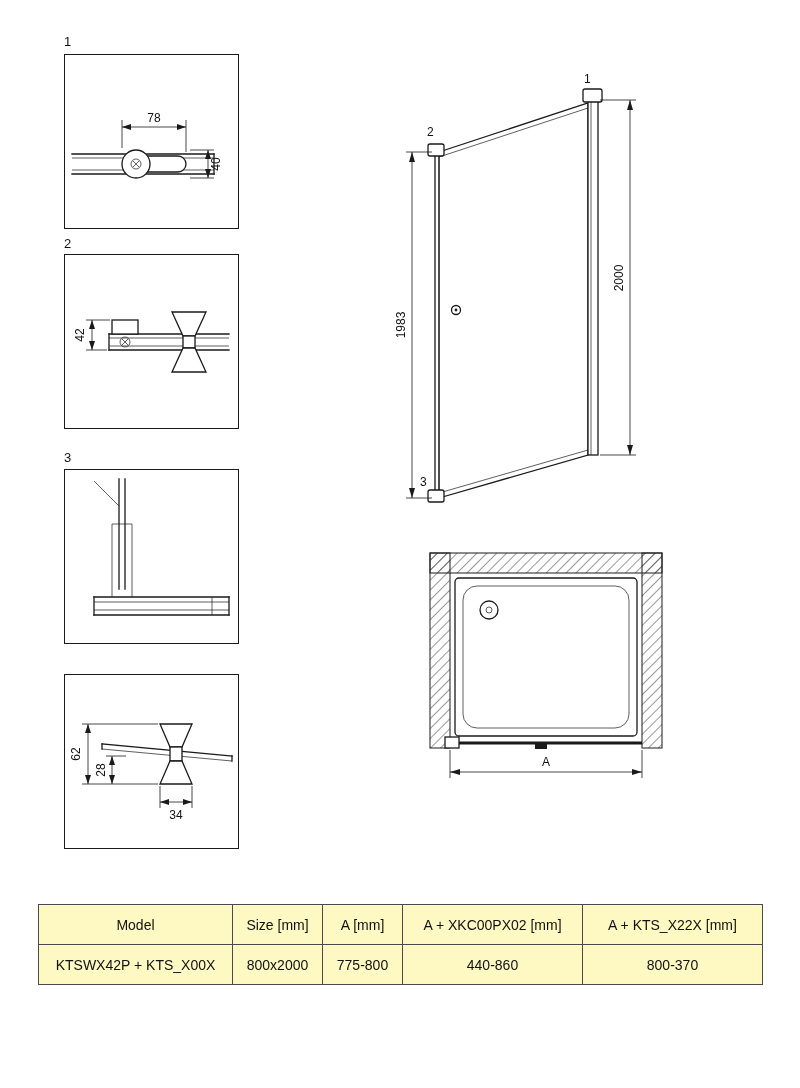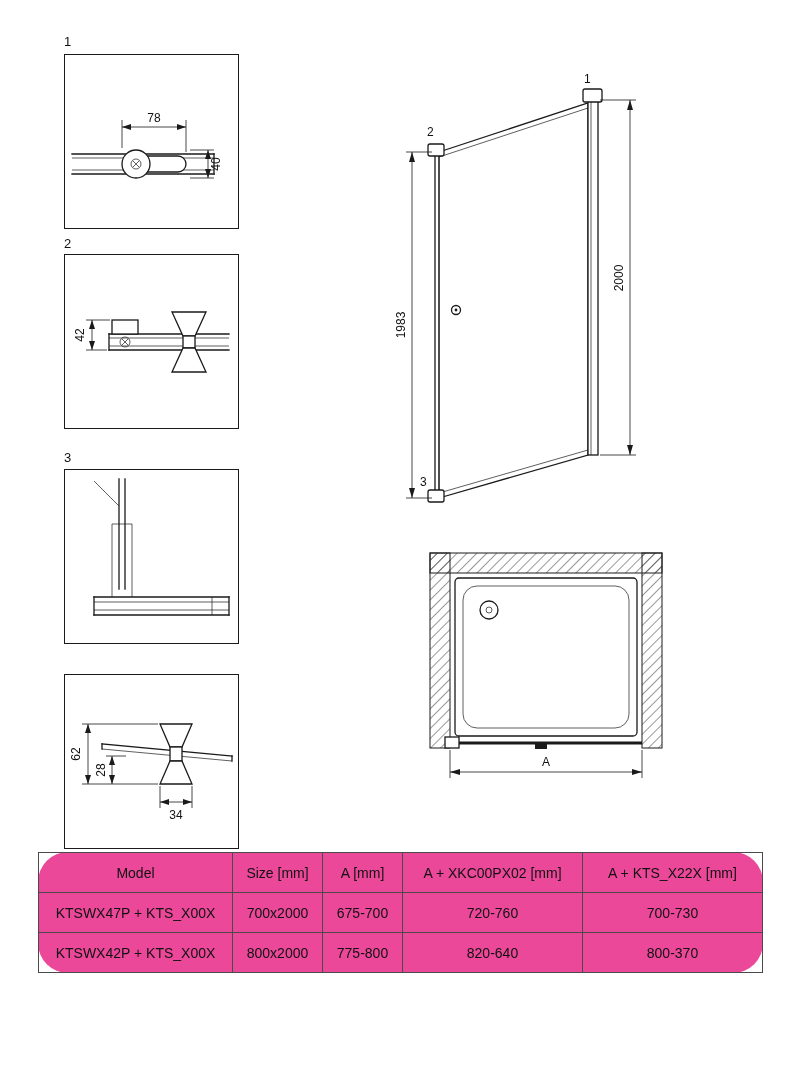--- a/index.html
+++ b/index.html
@@ -13,22 +13,22 @@
 
   .box { fill:none; stroke:#1a1a1a; stroke-width:1; }
   .ln  { stroke:#1a1a1a; stroke-width:1.3; fill:none; stroke-linecap:square; }
   .thin{ stroke:#1a1a1a; stroke-width:0.7; fill:none; }
   .dimln { stroke:#1a1a1a; stroke-width:0.8; fill:none; }
   .arrow { fill:#1a1a1a; stroke:none; }
   .fillw { fill:#ffffff; }
   .wall { stroke:#1a1a1a; stroke-width:1; }
   .doorln { stroke:#1a1a1a; stroke-width:3; }
 
-  table.spec-table { position:absolute; left:38px; top:852px; width:724px;
-    border-collapse:collapse; table-layout:fixed; background:#ec4899;border-radius:30px; }
+  table.spec-table { position:absolute; left:38px; top:904px; width:724px;
+    border-collapse:collapse; table-layout:fixed; background:#fef9c3; }
   table.spec-table th, table.spec-table td {
     border:1px solid #4a4a4a; height:40px; text-align:center; vertical-align:middle;
     font-size:14px; font-weight:400; color:#111; padding:0 4px; white-space:nowrap; }
 </style>
 </head>
 <body>
 
 <div class="page">
 
   <div class="detail-label" style="left:64px; top:34px;">1</div>
@@ -251,29 +251,22 @@
       <tr>
         <th>Model</th>
         <th>Size [mm]</th>
         <th>A [mm]</th>
         <th>A + XKC00PX02 [mm]</th>
         <th>A + KTS_X22X [mm]</th>
       </tr>
     </thead>
     <tbody>
       <tr>
-        <td>KTSWX47P + KTS_X00X</td>
-        <td>700x2000</td>
-        <td>675-700</td>
-        <td>720-760</td>
-        <td>700-730</td>
-      </tr>
-      <tr>
         <td>KTSWX42P + KTS_X00X</td>
         <td>800x2000</td>
         <td>775-800</td>
-        <td>820-640</td>
+        <td>440-860</td>
         <td>800-370</td>
       </tr>
     </tbody>
   </table>
 
 </div>
 
 </body></html>

